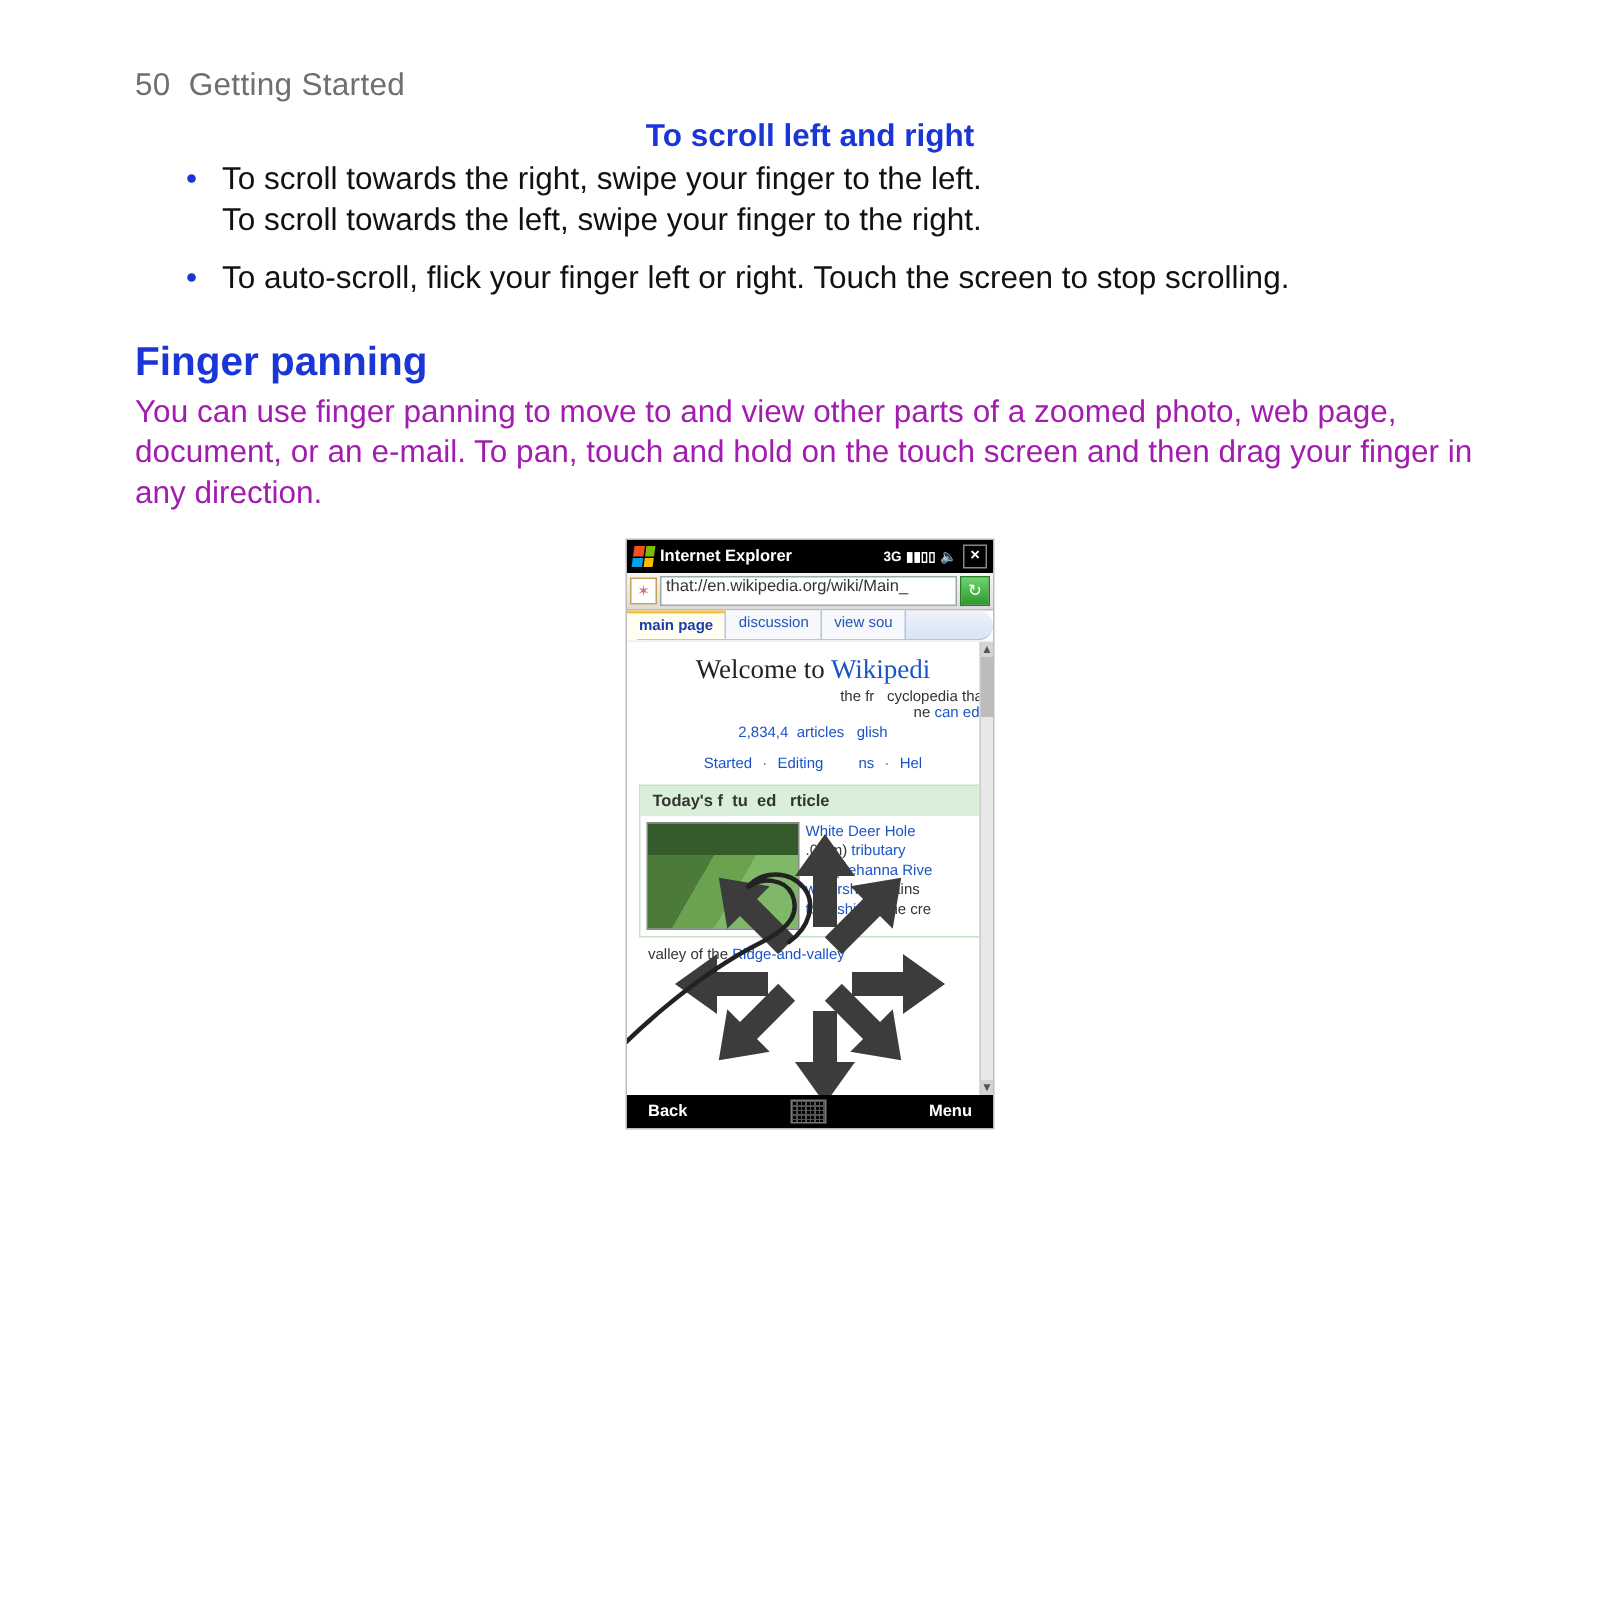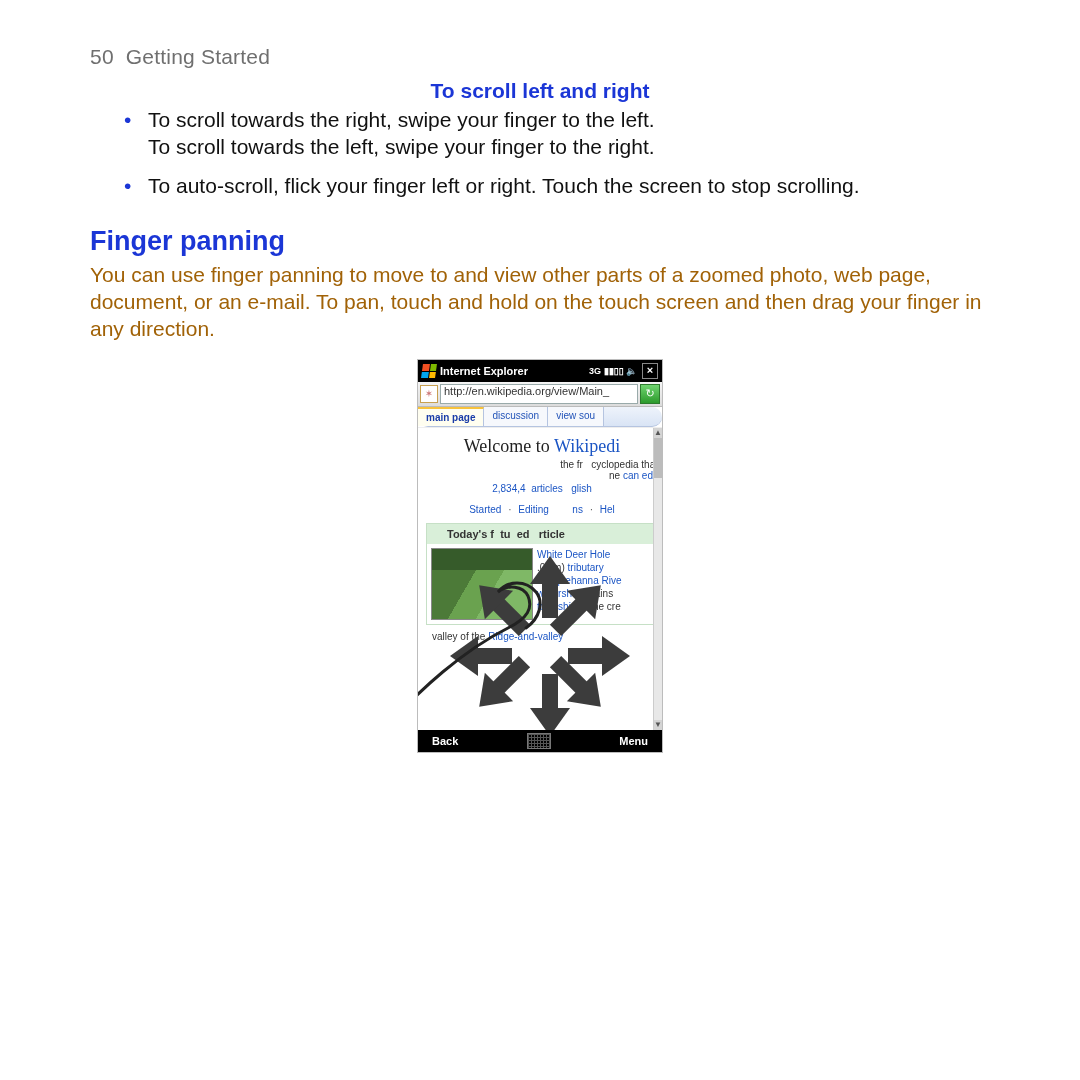--- a/index.html
+++ b/index.html
@@ -54,21 +54,21 @@
   }
   .section-heading {
     font-size: 27px;
     font-weight: 700;
     color: #1b36d6;
     margin: 26px 0 4px 0;
   }
   .body-text {
     font-size: 21px;
     line-height: 1.3;
-    color: #a16207;
+    color: #a21caf;
     margin: 0 0 16px 0;
   }
 
   
   .screenshot-wrap {
     display: flex;
     justify-content: center;
     margin-top: 4px;
   }
   .phone {
@@ -158,21 +158,21 @@
   .wiki-sub .lk{color:#1b55c4;}
   .wiki-stats{ text-align:center; font-size:10px; margin-top:2px; }
   .wiki-stats .cnt{color:#1b55c4;} .wiki-stats .art{color:#1b55c4;} .wiki-stats .lang{color:#1b55c4;}
   .mini-nav { text-align:center; font-size:10px; color:#1b55c4; margin:10px 0 8px; }
   .mini-nav span{margin:0 2px;}
   .sep{color:#555;}
   .feat-box {
     border:1px solid #c6e0c6; margin:0 2px 6px 0;
   }
   .feat-head {
-    background:#d9efd9; padding:4px 20px; font-size:11px; font-weight:700; color:#333;
+    background:#d9efd9; padding:4px 8px; font-size:11px; font-weight:700; color:#333;
   }
   .feat-body {
     display:flex; gap:4px; padding:4px; font-size:10px; color:#333; line-height:1.3;
   }
   .feat-img {
     width:100px; height:70px;
     background:
       linear-gradient(#365b2a 0 30%, transparent 30%),
       linear-gradient(120deg,#4c7a38 0 40%, #6aa24f 40% 60%, #7fb866 60%),
       linear-gradient(#a4c8f0 70%, #4a79b5 100%);
@@ -258,21 +258,21 @@
         <div class="status">
           <span>3G</span>
           <span>▮▮▯▯</span>
           <span>🔈</span>
         </div>
         <div class="close">×</div>
       </div>
 
       <div class="addrbar">
         <div class="favicon">✶</div>
-        <div class="url-input">http://en.wikipedia.org/view/Main_</div>
+        <div class="url-input">that://en.wikipedia.org/wiki/Main_</div>
         <div class="go-btn">↻</div>
       </div>
 
       <div class="tabs">
         <div class="tab active">main page</div>
         <div class="tab">discussion</div>
         <div class="tab cut">view sou</div>
       </div>
 
       <div class="content-area">

